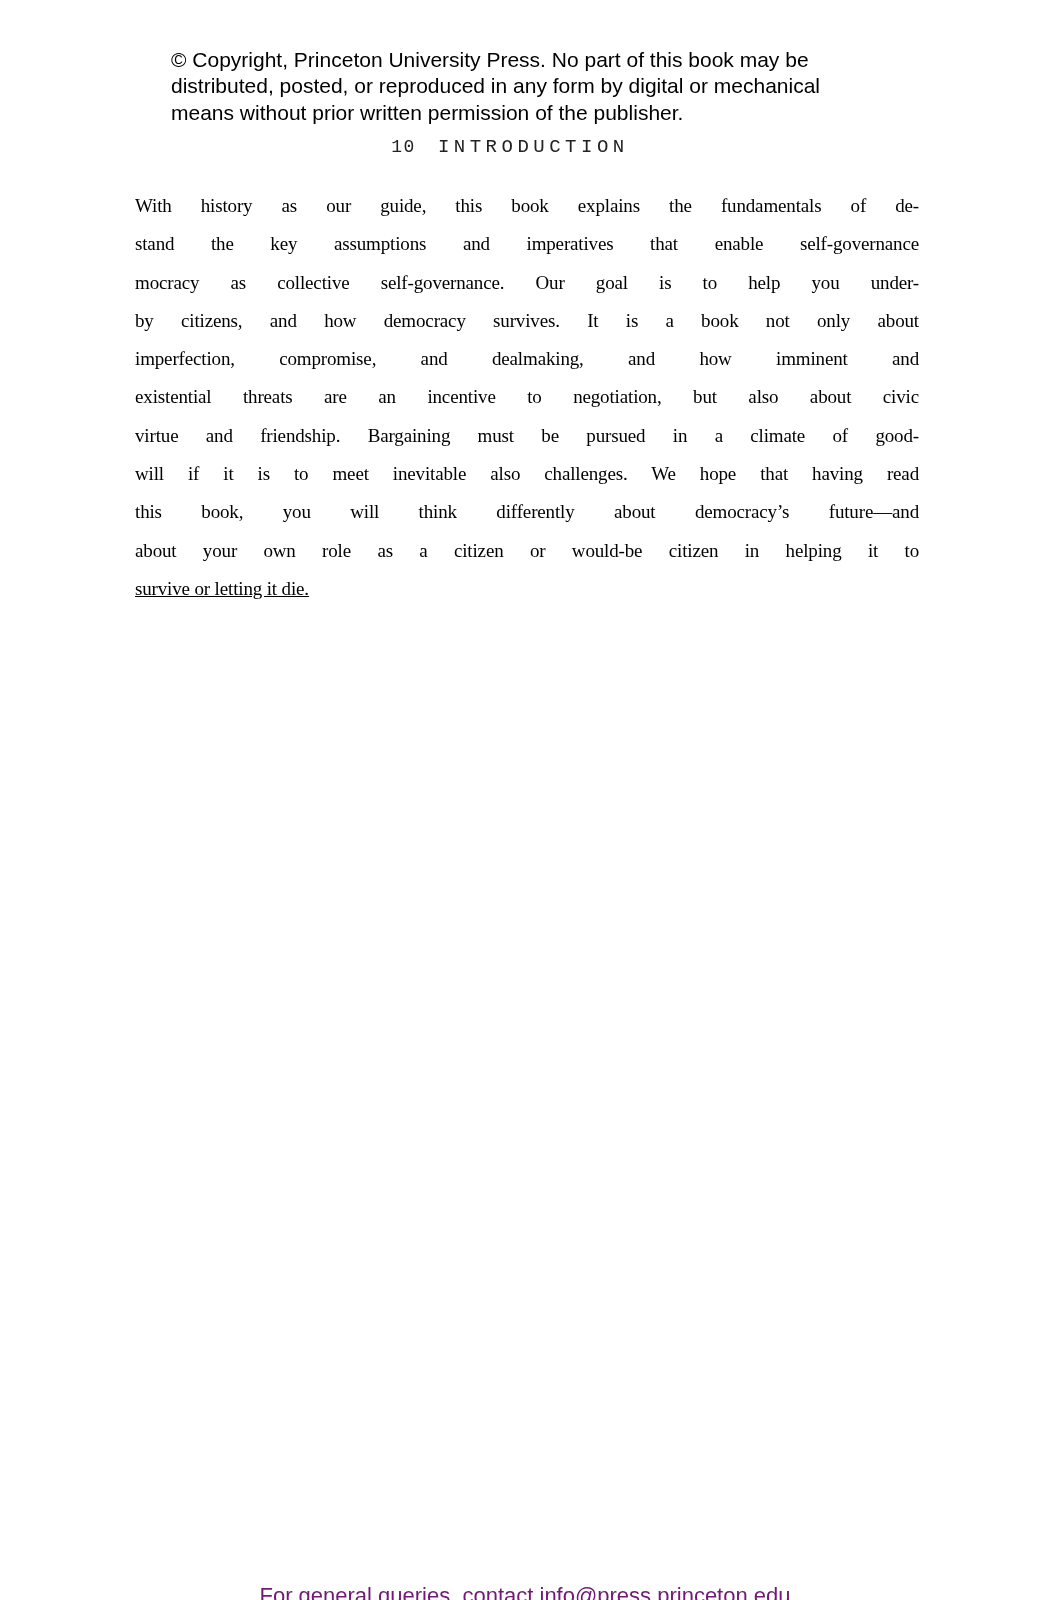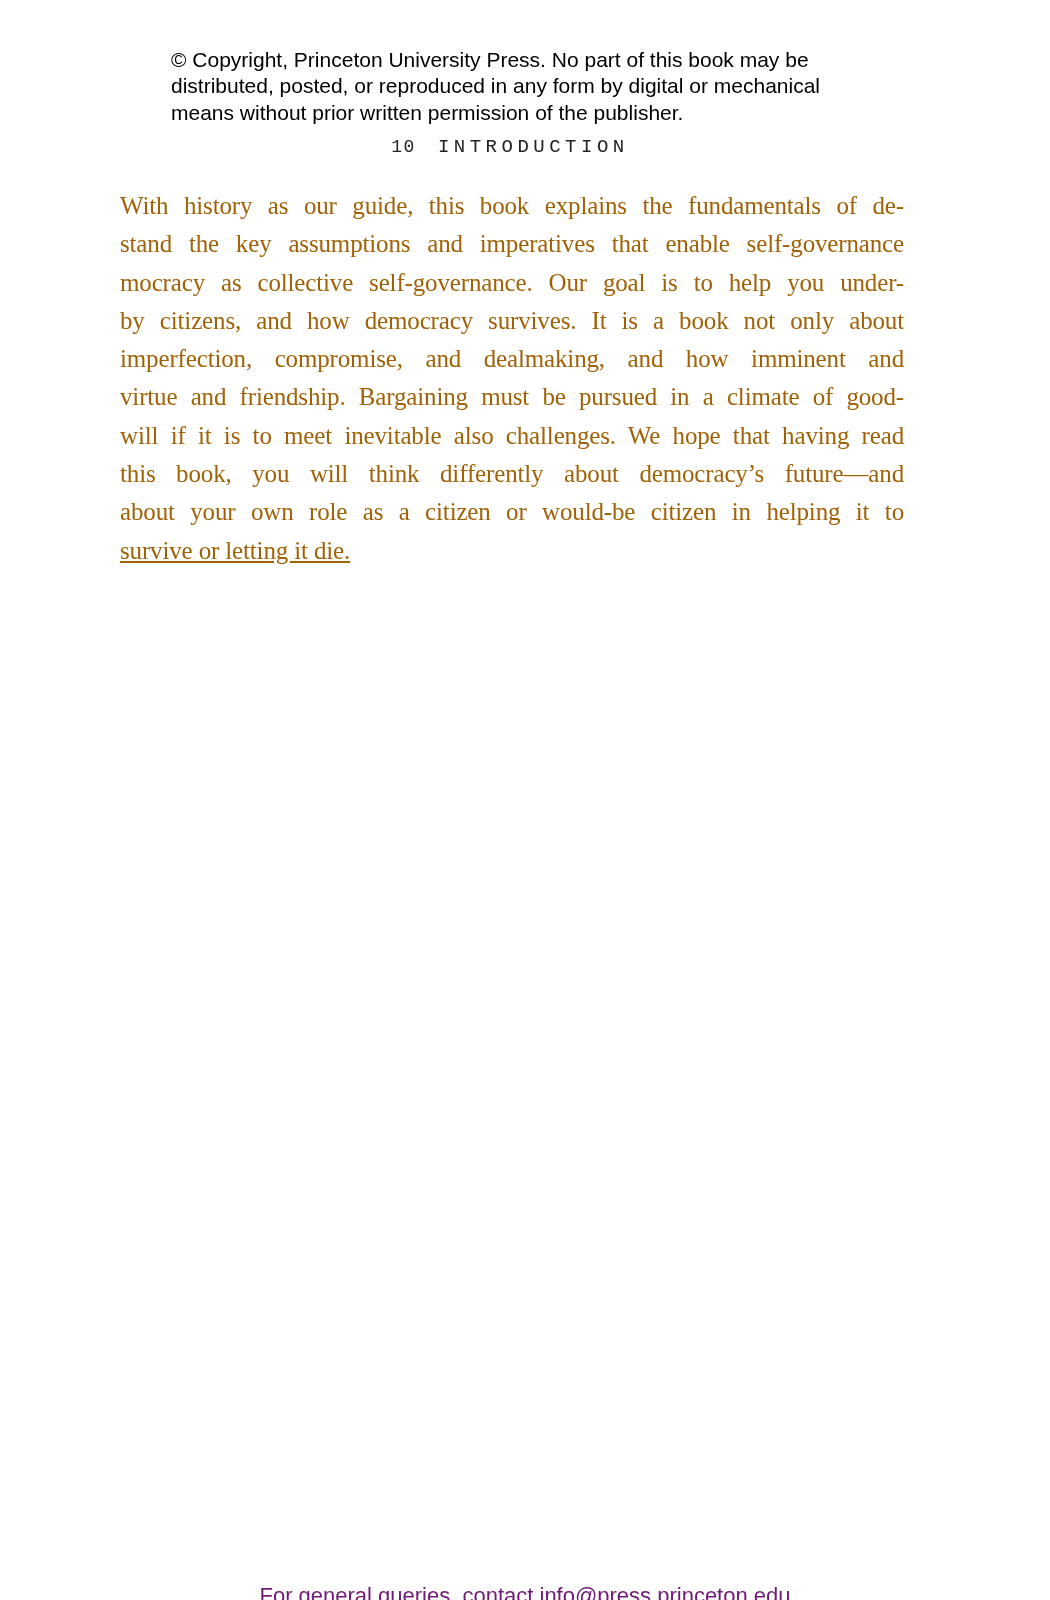--- a/index.html
+++ b/index.html
@@ -47,26 +47,26 @@
   }
   .running-head .head-title {
     font-size: 19px;
     letter-spacing: 4.5px;
     margin-left: 22px;
   }
 
   
   .body-text {
     position: absolute;
-    left: 120px;
+    left: 135px;
     top: 147px;
     width: 784px;
     font-family: "Liberation Serif", serif;
-    font-size: 25px;
-    color: #a16207;
+    font-size: 19px;
+    color: #000000;
     letter-spacing: -0.15px;
   }
   .body-text .line {
     height: 38.3px;
     line-height: 38.3px;
     text-align: justify;
     text-align-last: justify;
     white-space: nowrap;
     overflow: visible;
   }
@@ -103,20 +103,21 @@
   <div class="running-head">
     <span class="folio">10</span><span class="head-title">INTRODUCTION</span>
   </div>
 
   <div class="body-text">
     <div class="line">With history as our guide, this book explains the fundamentals of de-</div>
     <div class="line">stand the key assumptions and imperatives that enable self-governance</div>
     <div class="line">mocracy as collective self-governance. Our goal is to help you under-</div>
     <div class="line">by citizens, and how democracy survives. It is a book not only about</div>
     <div class="line">imperfection, compromise, and dealmaking, and how imminent and</div>
+    <div class="line">existential threats are an incentive to negotiation, but also about civic</div>
     <div class="line">virtue and friendship. Bargaining must be pursued in a climate of good-</div>
     <div class="line">will if it is to meet inevitable also challenges. We hope that having read</div>
     <div class="line">this book, you will think differently about democracy’s future—and</div>
     <div class="line">about your own role as a citizen or would-be citizen in helping it to</div>
     <div class="line last">survive or letting it die.</div>
   </div>
 
   <div class="footer">For general queries, contact info@press.princeton.edu</div>
 
 </div>

